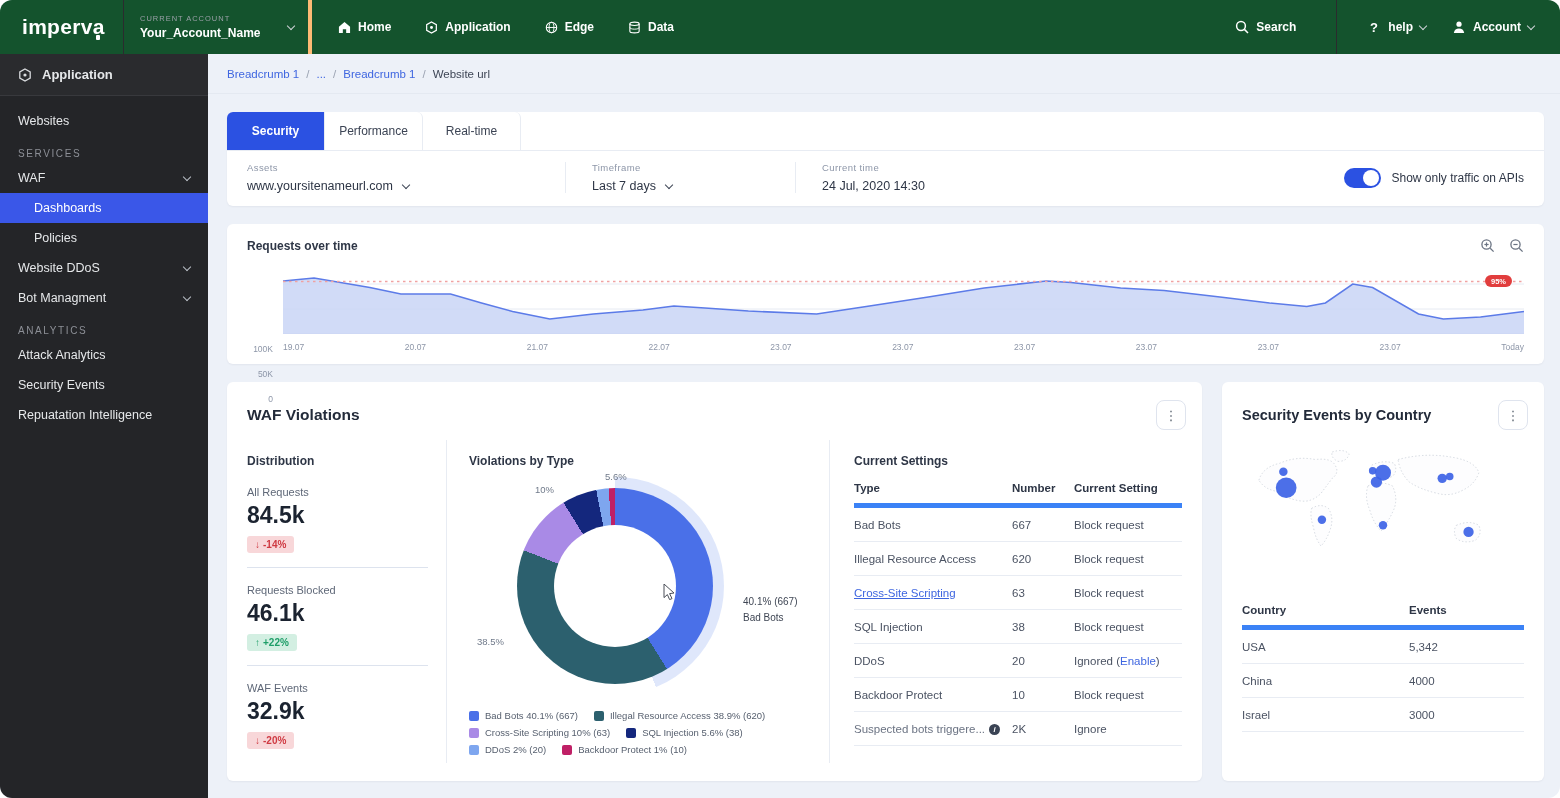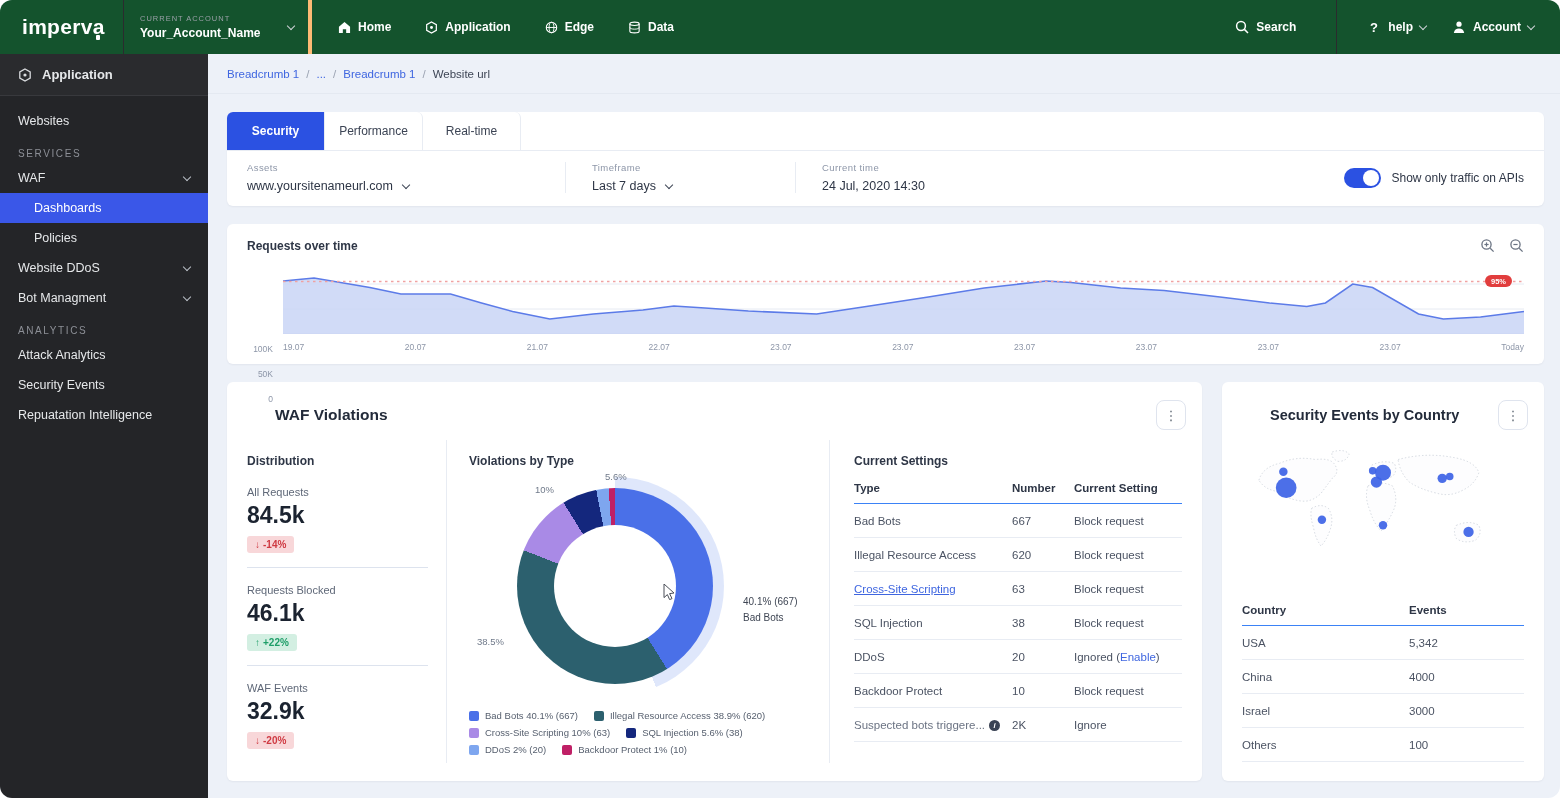--- a/index.html
+++ b/index.html
@@ -75,21 +75,21 @@
   .plot { flex:1; position:relative; height:65px; }
   .plot svg { position:absolute; inset:0; width:100%; height:100%; }
   .grid { stroke:#e6eaf2; stroke-width:1; vector-effect:non-scaling-stroke; }
   .threshold-badge { position:absolute; right:12px; font-size:7.5px; color:#fff; padding:1.5px 6px; border-radius:7px; font-weight:bold; }
   .xlabels { display:flex; justify-content:space-between; margin:8px 0 4px 36px; font-size:8.5px; color:#8d96a8; }
 
   
   .bottom-row { display:flex; gap:20px; margin-top:18px; }
   .waf-card { flex:1; min-width:0; }
   .card-head { display:flex; align-items:center; padding:18px 16px 6px 20px; }
-  .panel-title { font-size:15.5px; font-weight:bold; color:#232b3a;margin-left:28px; }
+  .panel-title { font-size:15.5px; font-weight:bold; color:#232b3a; }
   .kebab-btn { margin-left:auto; width:30px; height:30px; border:1px solid #dfe4ee; border-radius:8px; display:flex; align-items:center; justify-content:center; color:#5b6470; font-size:13px; cursor:pointer; background:#fff; }
   .waf-cols { display:flex; padding:4px 20px 18px 20px; }
   .col-head { font-size:12px; font-weight:bold; color:#2e3646; padding:14px 0 2px; }
   .dist-col { width:200px; padding-right:18px; border-right:1px solid #e8ecf3; }
   .stat { padding:16px 0 14px; }
   .stat + .stat { border-top:1px solid #dde3ee; }
   .stat-label { font-size:11px; color:#5f6878; }
   .stat-value { font-size:23px; font-weight:800; color:#1b2330; margin-top:4px; }
   .badge { display:inline-flex; align-items:center; gap:3px; font-size:10px; font-weight:bold; padding:3px 8px; border-radius:3px; margin-top:7px; }
   .badge.neg { background:#f8d7d9; color:#cf3a42; }
@@ -103,21 +103,21 @@
   .donut-hole { position:absolute; left:50%; top:50%; width:122px; height:122px; margin:-61px 0 0 -61px; border-radius:50%; background:#fff; }
   .d-label { position:absolute; font-size:9.5px; color:#707a8a; }
   .d-annot { position:absolute; left:226px; top:106px; font-size:10px; color:#3f4654; line-height:1.6; white-space:nowrap; }
   .legend { margin-top:2px; font-size:9.5px; color:#57606f; }
   .legend-row { display:flex; gap:16px; margin-top:6px; }
   .legend-item { display:flex; align-items:center; gap:6px; white-space:nowrap; }
   .swatch { width:10px; height:10px; border-radius:2px; flex-shrink:0; }
 
   .settings-col { width:352px; padding-left:24px; }
   table { border-collapse:collapse; width:100%; }
-  th { text-align:left; font-size:11.5px; color:#2e3646; font-weight:bold; padding:12px 0 9px; border-bottom:1px solid #3b82f6; }
+  th { text-align:left; font-size:11.5px; color:#2e3646; font-weight:bold; padding:12px 0 9px; border-bottom:5px solid #3b82f6; }
   td { font-size:11.5px; color:#4b5363; padding:10.5px 0; border-bottom:1px solid #e8ecf3; }
   .settings-col td.num, .settings-col th.num { width:62px; }
   .settings-col td.set, .settings-col th.set { width:108px; }
   .link { color:#3f66e0; cursor:pointer; }
   .link.u { text-decoration:underline; }
   .muted-row td:first-child { color:#6b7383; }
   .info-dot { display:inline-flex; align-items:center; justify-content:center; width:11px; height:11px; border-radius:50%; background:#3a4354; color:#fff; font-size:7.5px; font-weight:bold; font-style:italic; margin-left:4px; vertical-align:middle; }
 
   .country-card { width:322px; flex-shrink:0; display:flex; flex-direction:column; }
   .map-box { padding:6px 20px 0; }
@@ -533,24 +533,20 @@
                     <td class="ev">5,342</td>
                   </tr>
                   <tr>
                     <td>China</td>
                     <td class="ev">4000</td>
                   </tr>
                   <tr>
                     <td>Israel</td>
                     <td class="ev">3000</td>
                   </tr>
-                  <tr>
-                    <td>Others</td>
-                    <td class="ev">100</td>
-                  </tr>
                 </tbody>
               </table>
             </div>
           </div>
 
         </div>
       </div>
     </div>
   </div>
 </div>

